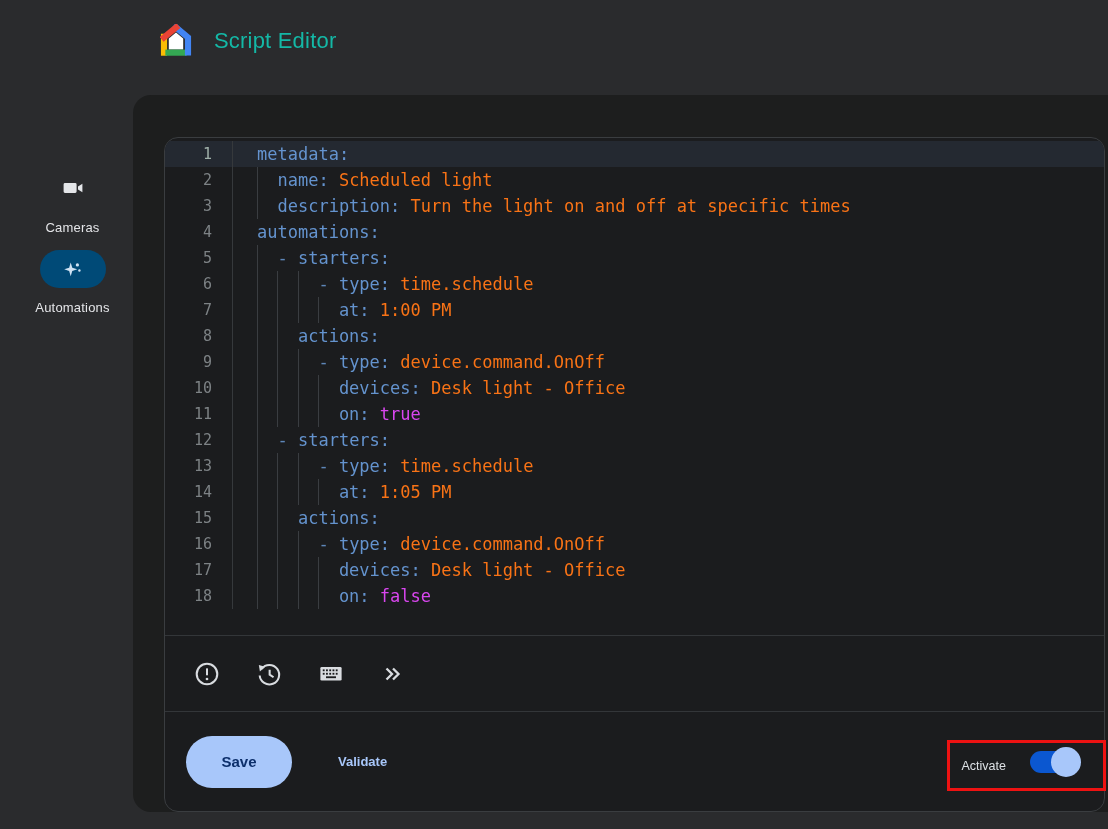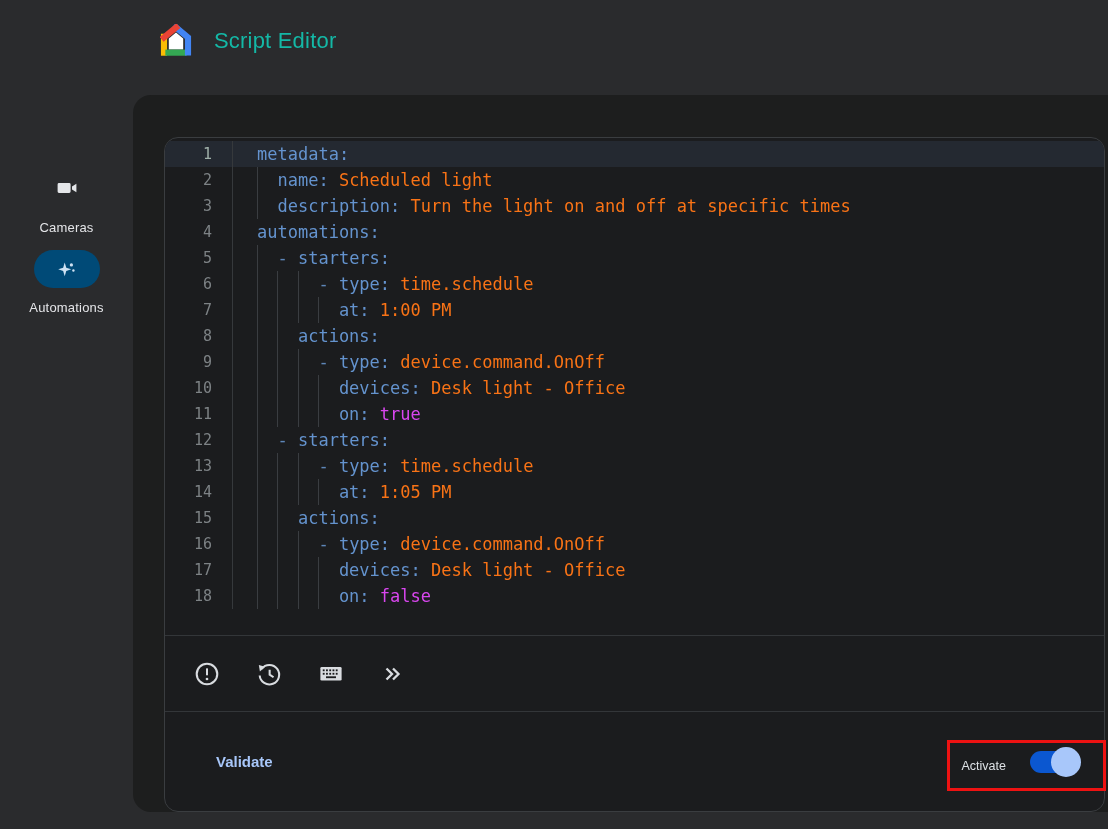--- a/index.html
+++ b/index.html
@@ -13,21 +13,21 @@
 
   
   .header { position:absolute; left:0; top:0; width:1108px; height:80px; }
   .logo { position:absolute; left:160px; top:24px; width:32px; height:32px; }
   .app-title {
     position:absolute; left:214px; top:28px;
     font-size:22px; font-weight:400; color:#14b8a6; letter-spacing:.2px;
   }
 
   
-  .sidebar { position:absolute; left:0; top:80px; width:133px; height:749px; }
+  .sidebar { position:absolute; left:6px; top:80px; width:133px; height:749px; }
   .nav-item { position:absolute; left:0; width:133px; text-align:center; cursor:pointer; }
   .nav-item .nav-label { font-size:13px; color:#e4e5e8; letter-spacing:.2px; display:block; }
   .nav-cameras { top:96px; }
   .nav-cameras .nav-icon { display:block; margin:0 auto 20px auto; width:24px; height:24px; }
   .nav-automations { top:170px; }
   .pill {
     width:66px; height:38px; margin:0 auto 12px auto; border-radius:19px;
     background:#004a77; display:flex; align-items:center; justify-content:center;
   }
 
@@ -73,22 +73,22 @@
   .editor-footer {
     flex:1; border-top:1px solid #333639;
     display:flex; align-items:center; padding:0 26px 0 21px;
   }
   .save-btn {
     width:106px; height:52px; border-radius:26px; border:none; cursor:pointer;
     background:#a8c7fa; color:#0c2f6b; font-size:15px; font-weight:700;
     font-family:"Liberation Sans", sans-serif;
   }
   .validate-btn {
-    margin-left:30px; background:none; border:none; cursor:pointer;
-    color:#a8c7fa; font-size:15px; font-weight:700;
+    margin-left:46px; background:none; border:none; cursor:pointer;
+    color:#a8c7fa; font-size:13px; font-weight:700;
     font-family:"Liberation Sans", sans-serif;
   }
   .activate-group { margin-left:auto; display:flex; align-items:flex-end; gap:24px; }
   .activate-label { font-size:12.5px; color:#dde1e5; }
   .switch { position:relative; width:48px; height:22px; border-radius:11px; background:#0b57d0; cursor:pointer; }
   .switch .thumb {
     position:absolute; right:-3px; top:-4px; width:30px; height:30px;
     border-radius:50%; background:#a8c7fa;
   }
 
@@ -249,20 +249,21 @@
       </svg>
     </button>
     <button class="tool-btn">
       <svg viewBox="0 0 24 24" width="24" height="24">
         <path d="M5.5 6.5 L11 12 L5.5 17.5 M12 6.5 L17.5 12 L12 17.5" stroke-width="2.3"></path>
       </svg>
     </button>
   </div>
 
   <div class="editor-footer">
+    <button class="save-btn">Save</button>
     <button class="validate-btn">Validate</button>
     <div class="activate-group">
       <span class="activate-label">Activate</span>
       <div class="switch">
         <div class="thumb"></div>
       </div>
     </div>
   </div>
 
 </div>

